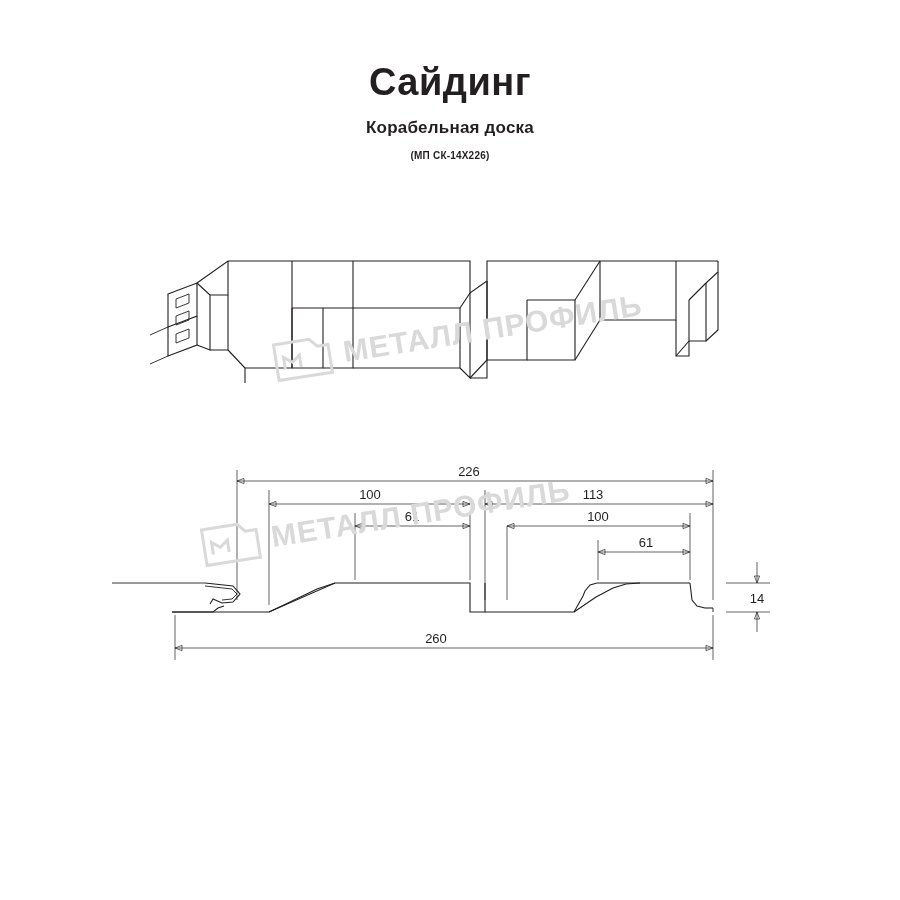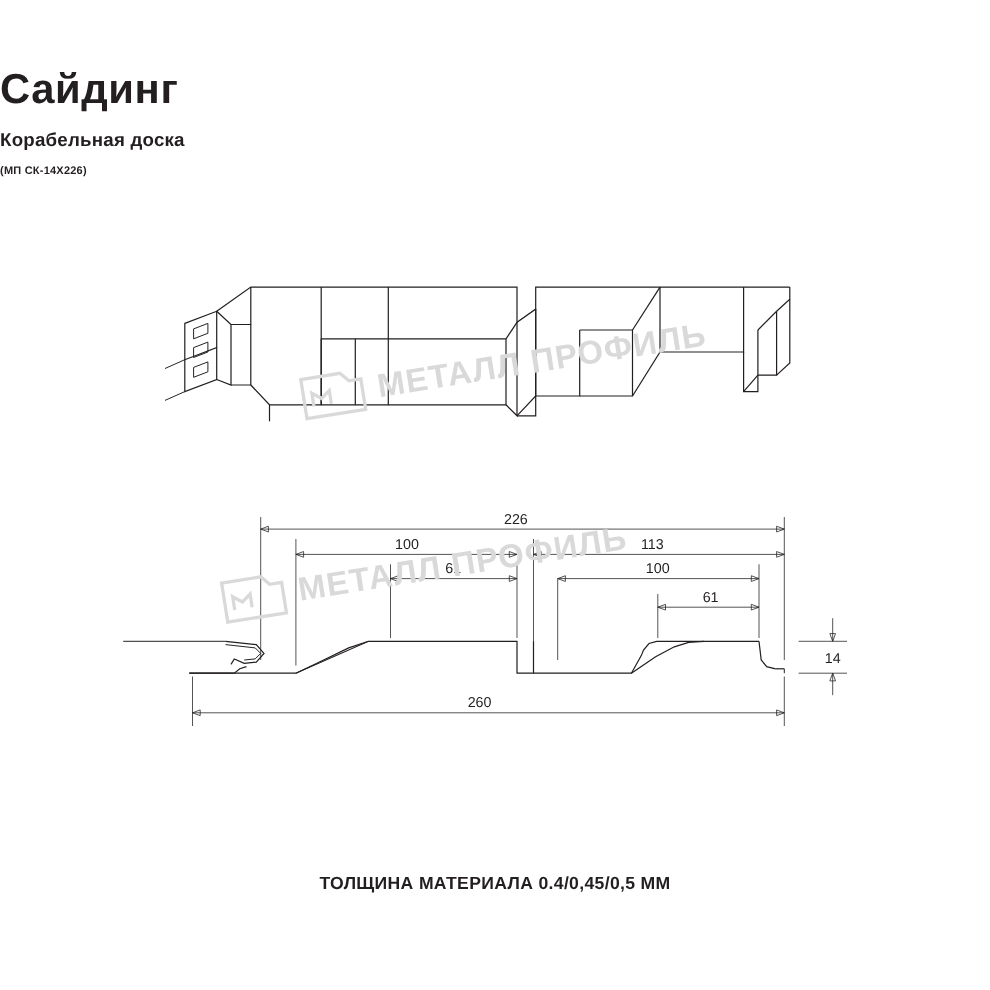--- a/index.html
+++ b/index.html
@@ -19,20 +19,21 @@
     position: relative;
     width: 900px;
     height: 900px;
   }
   
   .header {
     position: absolute;
     left: 0;
     top: 62px;
     width: 900px;
+    text-align: center;
   }
   .title {
     font-size: 38px;
     font-weight: bold;
     letter-spacing: 0.5px;
     line-height: 1.1;
     margin: 0;
     color: #231f20;
   }
   .subtitle {
@@ -255,15 +256,14 @@
   </div>
 
   <div class="wm wm2">
     <svg class="wm-mark" width="58" height="44" viewBox="0 0 58 44">
       <path d="M2,4 L38,4 L45,12 L56,12 L56,40 L2,40 Z" fill="none" stroke="#d9d9d9" stroke-width="3"></path>
       <path d="M10,30 L10,18 L18,24 L26,18 L26,30" fill="none" stroke="#d9d9d9" stroke-width="3"></path>
     </svg>
     <span>МЕТАЛЛ ПРОФИЛЬ</span>
   </div>
 
-  <div class="footer">ТОЛЩИНА МАТЕРИАЛА 0.4/0,45/0,5 ММ</div>
 
 </div>
 
 </body></html>

